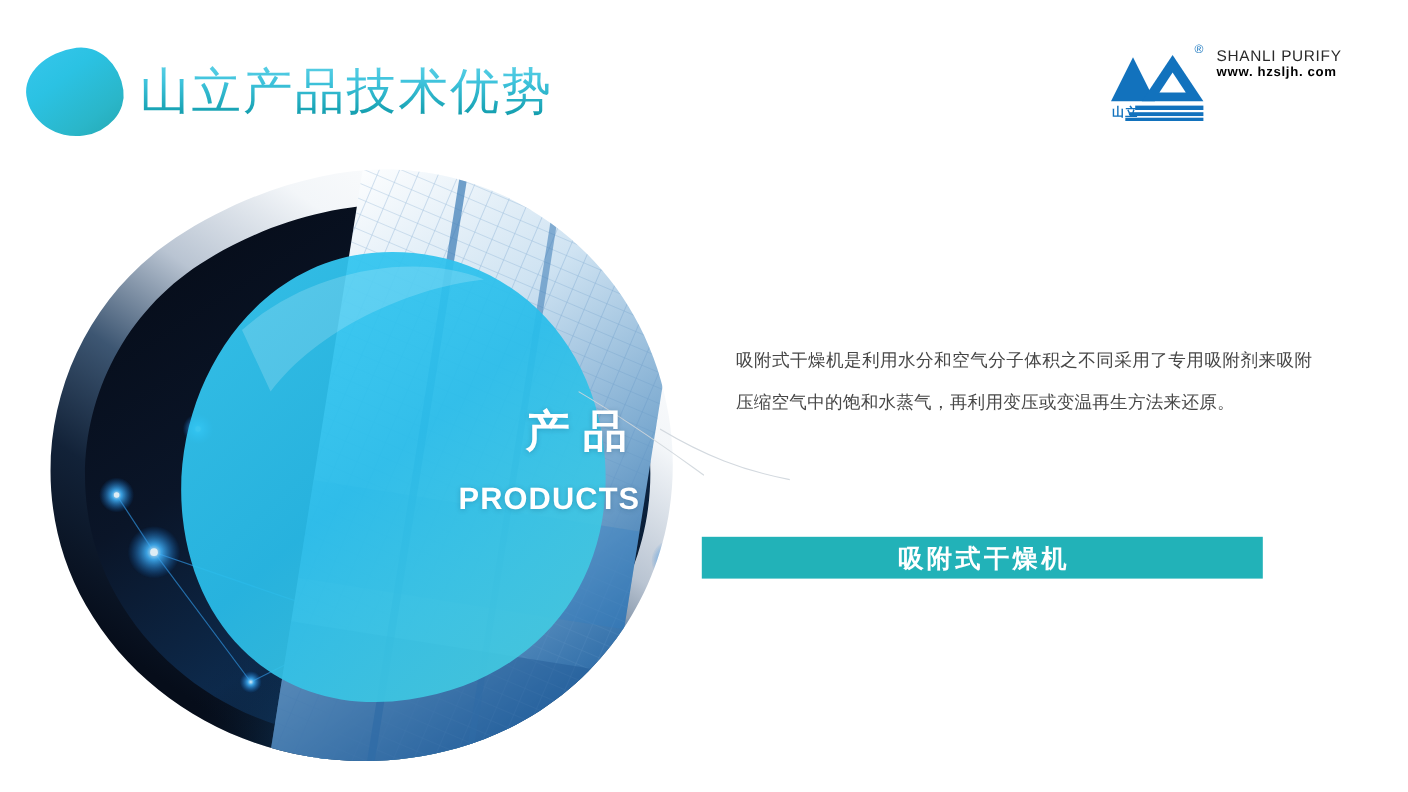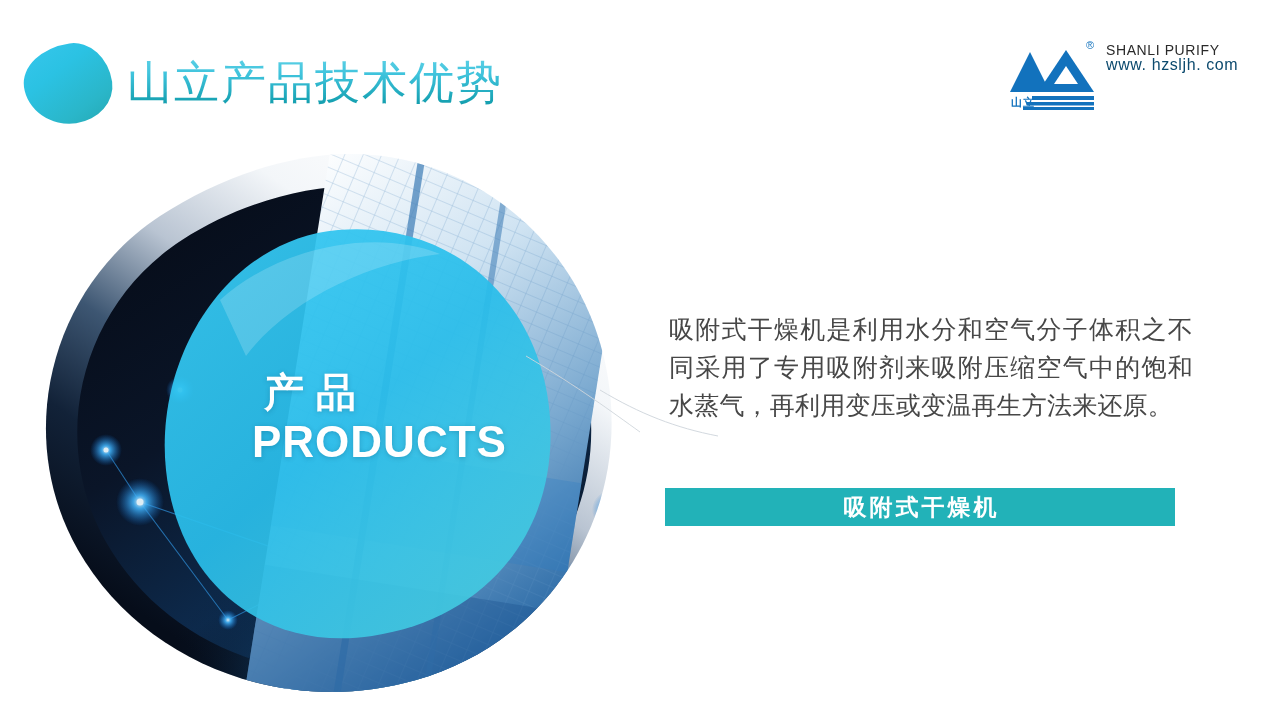--- a/index.html
+++ b/index.html
@@ -44,51 +44,52 @@
   #logo-text{position:absolute;left:96px;top:2px;width:125px;}
   #logo-cn{
     font-size:26px;line-height:30px;color:#111;font-weight:700;letter-spacing:1px;
     white-space:nowrap;
   }
   #logo-en{
     font-size:14px;line-height:16px;color:#2a2a2a;font-weight:400;letter-spacing:0.6px;
     white-space:nowrap;
   }
   #logo-url{
-    font-size:16px;line-height:14px;color:#0c4a6e;font-weight:400;letter-spacing:0.6px;
+    font-size:12px;line-height:14px;color:#000000;font-weight:700;letter-spacing:0.6px;
     white-space:nowrap;
   }
 
   
   #graphic{position:absolute;left:20px;top:150px;width:620px;height:548px;}
   #graphic svg{position:absolute;left:0;top:0;}
 
   #graphic-title{
     position:absolute;left:232px;top:218px;width:330px;
-    text-align:left;color:#ffffff;pointer-events:none;
+    text-align:right;color:#ffffff;pointer-events:none;
   }
   #graphic-title-cn{
     font-size:40px;line-height:48px;font-weight:700;letter-spacing:12px;
     text-indent:12px;
     text-shadow:0 1px 5px rgba(0,60,90,.25);
   }
   #graphic-title-en{
-    font-size:44px;line-height:52px;font-weight:700;letter-spacing:1px;
+    font-size:28px;line-height:52px;font-weight:700;letter-spacing:1px;
     text-shadow:0 1px 5px rgba(0,60,90,.25);
+    margin-top:12px;
   }
 
   
   #body-text{
     position:absolute;left:669px;top:310px;width:524px;
-    font-size:25px;line-height:38px;color:#474747;
+    font-size:16px;line-height:38px;color:#474747;
     letter-spacing:0.2px;text-align:justify;
   }
 
   #banner{
-    position:absolute;left:665px;top:488px;width:510px;height:38px;
+    position:absolute;left:638px;top:488px;width:510px;height:38px;
     background:#22b2b8;
     display:flex;align-items:center;justify-content:center;
   }
   #banner-label{
     color:#ffffff;font-size:23px;font-weight:700;letter-spacing:3px;text-indent:3px;
   }
 </style>
 </head>
 <body>
 

